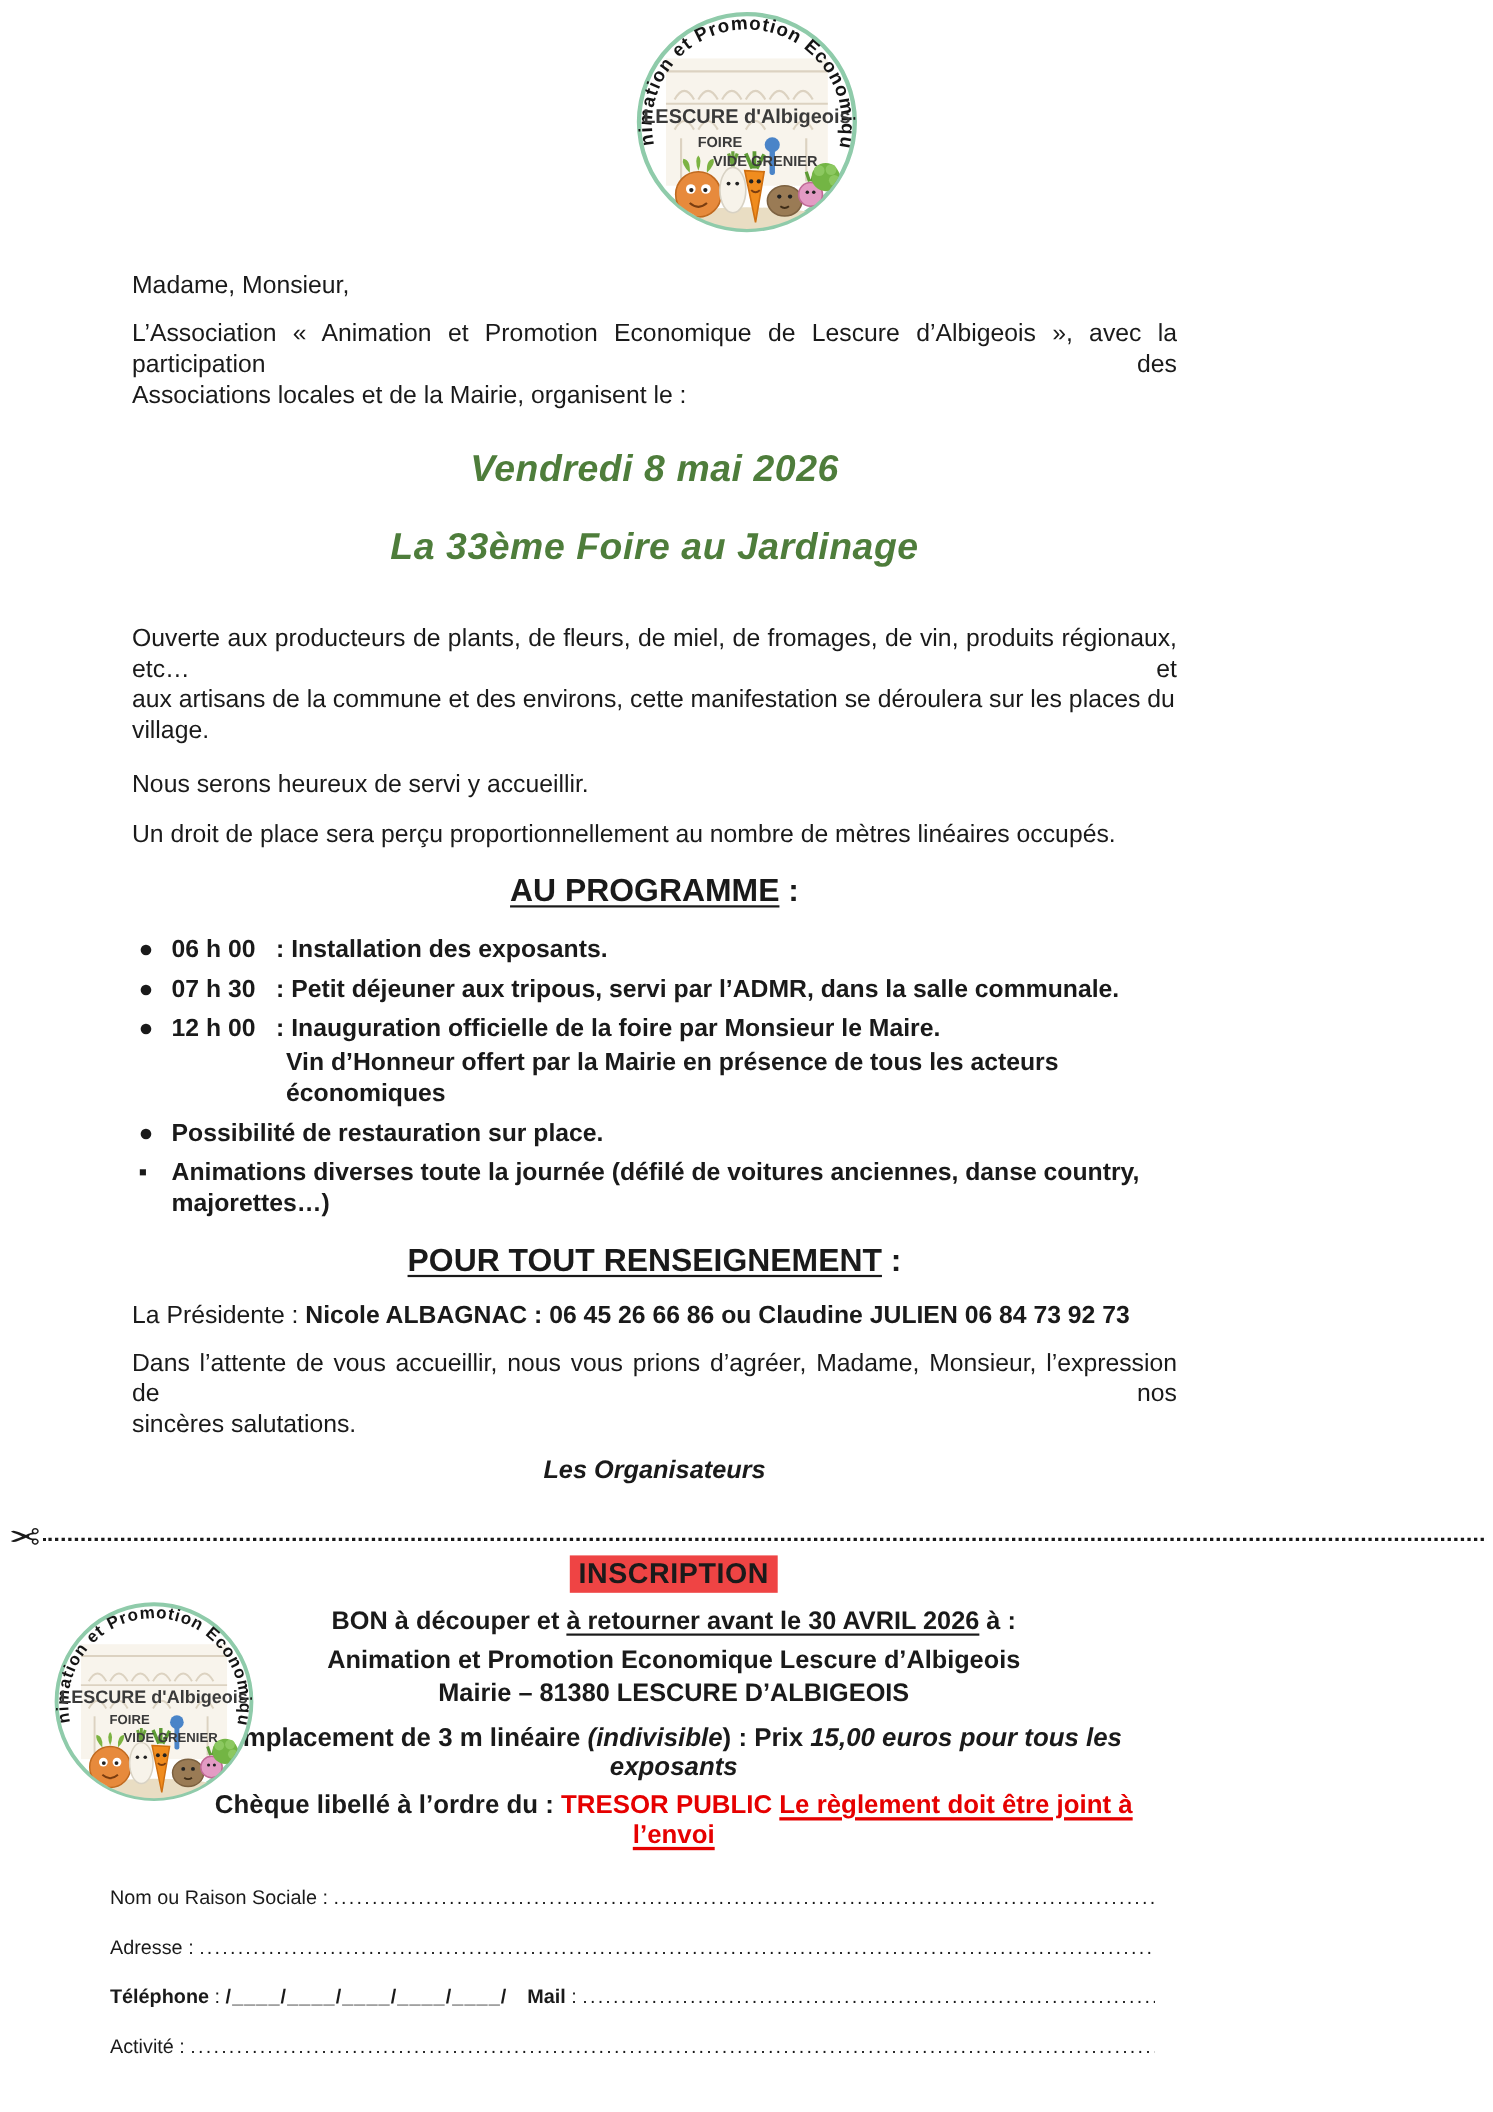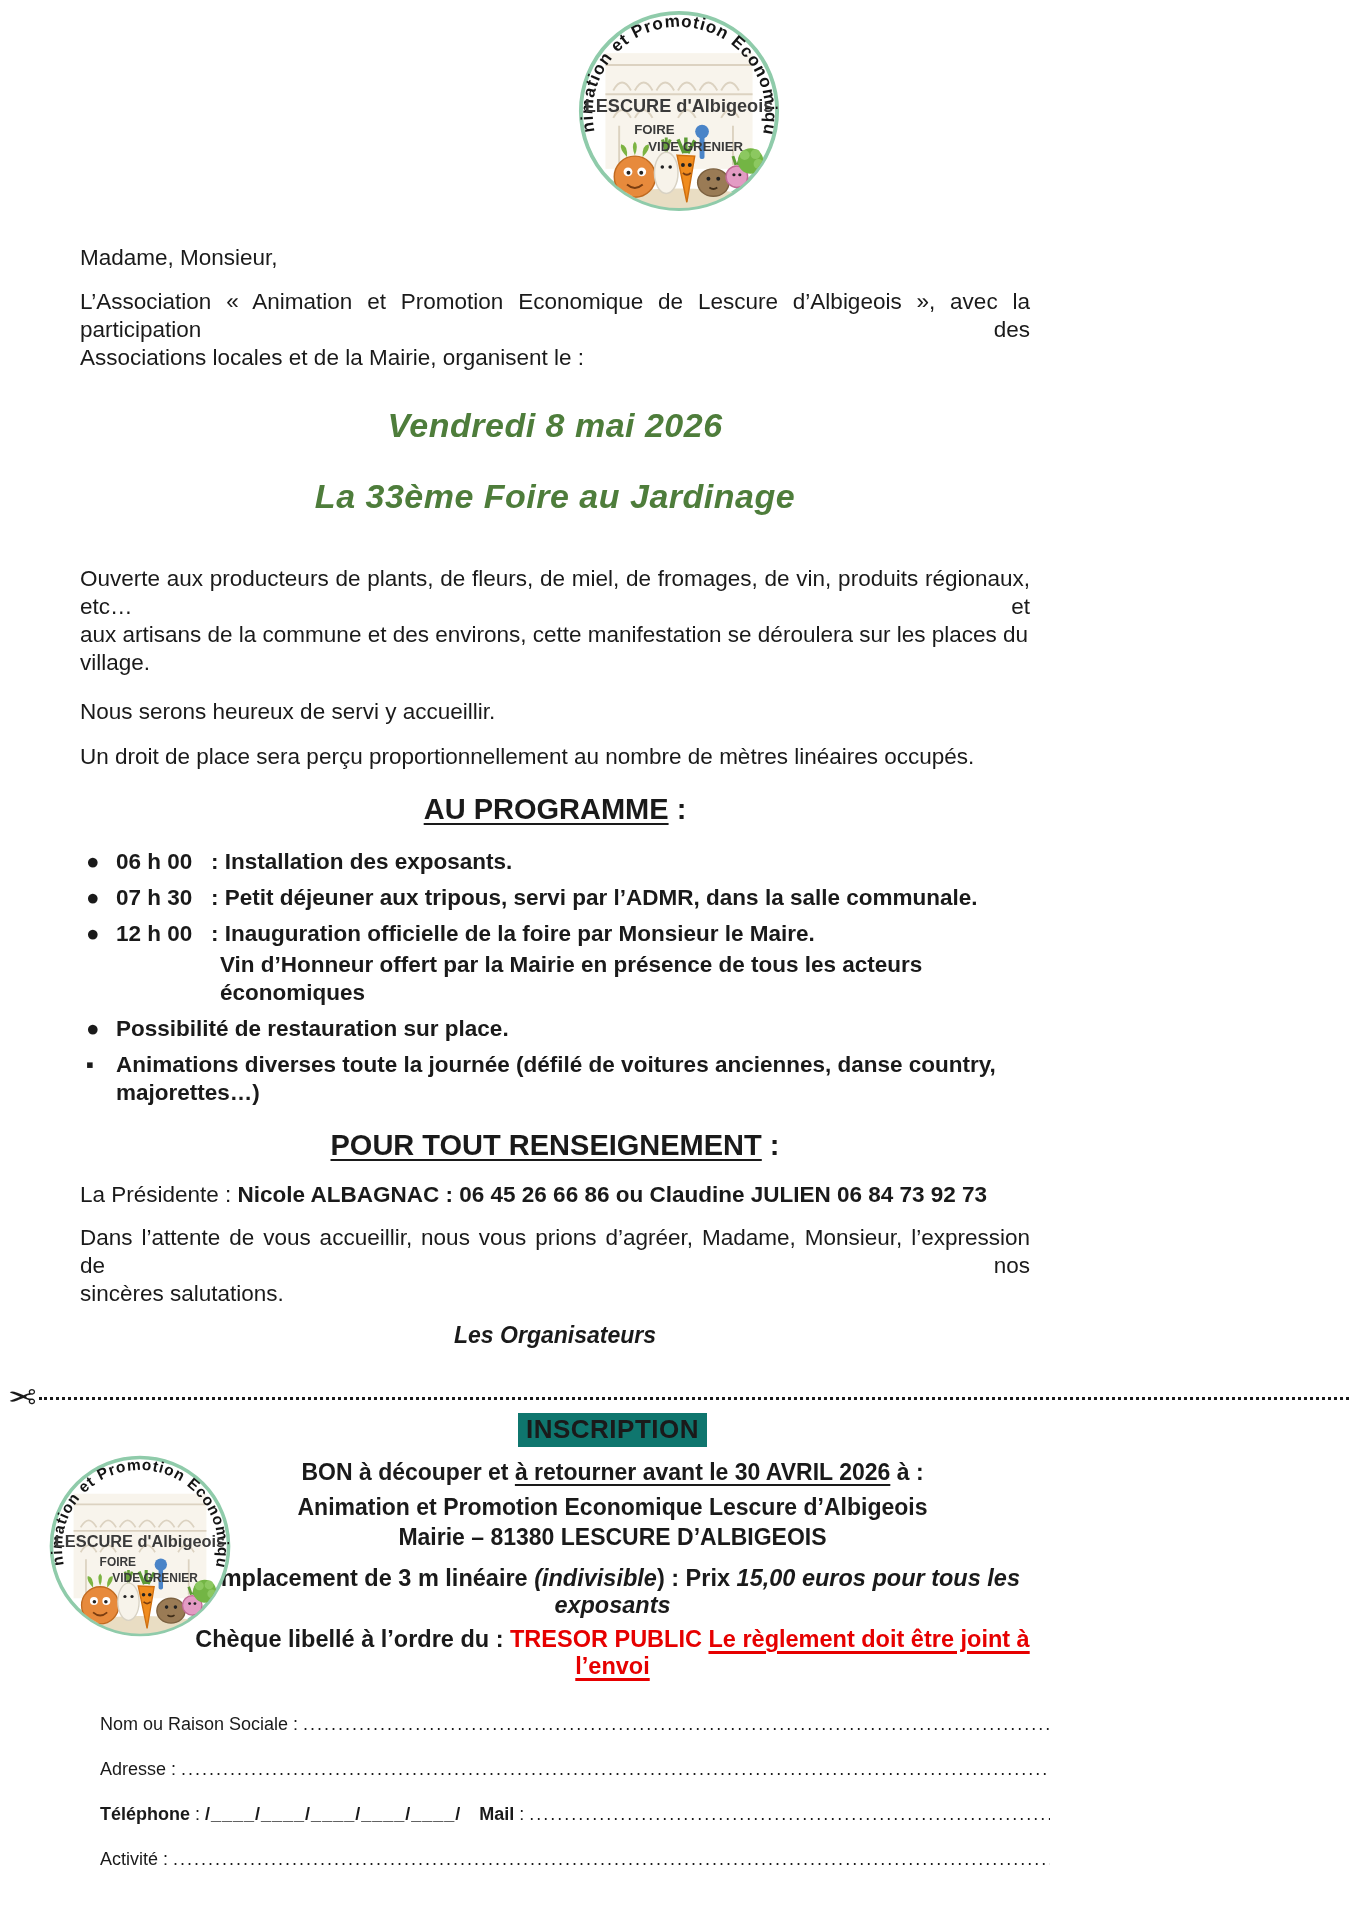--- a/index.html
+++ b/index.html
@@ -3,21 +3,21 @@
 <meta charset="utf-8">
 <style>
   html,body { margin:0; padding:0; background:#ffffff; }
   body {
     width:1357px; height:1920px; overflow:hidden;
     font-family:"Liberation Sans","DejaVu Sans",sans-serif;
     color:#1a1a1a;
     -webkit-font-smoothing:antialiased;
   }
   .page { position:relative; width:1357px; height:1920px; }
-  .content { margin-left:80px; width:950px; }
+  .content { margin-left:120px; width:950px; }
 
   .logo-main-wrap { text-align:center; padding-top:8px; }
   .logo-main { width:212px; height:206px; }
 
   p { margin:0; }
   .body-text { font-size:22.5px; line-height:28px; }
   .salutation { margin-top:26px; }
   .intro { margin-top:16px; }
   .jline { display:block; text-align:justify; text-align-last:justify; }
   .nline { display:block; }
@@ -50,21 +50,21 @@
 
   .cut-row { display:flex; align-items:center; margin:38px 8px 0 8px; }
   .scissors { font-size:34px; line-height:20px; flex:none; transform:scaleX(-1); margin-right:2px; }
   .cut-dots { flex:1; border-top:3.5px dotted #1a1a1a; height:0; margin-top:2px; }
 
   .inscription-section { position:relative; margin-top:6px; }
   .logo-small { position:absolute; left:44px; top:40px; width:192px; height:186px; }
   .insc-text { margin-left:190px; width:845px; text-align:center; font-size:23px; }
   .insc-title-row { margin-top:4px; }
   .insc-title {
-    display:inline-block; background:#0f766e; font-weight:bold; font-size:26px;
+    display:inline-block; background:#ef4444; font-weight:bold; font-size:26px;
     padding:1px 8px 2px 8px; letter-spacing:0.5px;
   }
   .insc-bon { margin-top:12px; font-weight:bold; }
   .insc-assoc { margin-top:8px; font-weight:bold; }
   .insc-mairie { margin-top:3px; font-weight:bold; }
   .insc-emplacement { margin-top:14px; font-weight:bold; font-size:23.5px; }
   .it { font-style:italic; }
   .insc-cheque { margin-top:7px; font-weight:bold; font-size:23.5px; }
   .red { color:#e60000; }
   .red-u { color:#e60000; text-decoration:underline; text-decoration-thickness:2.5px; text-underline-offset:4px; }

